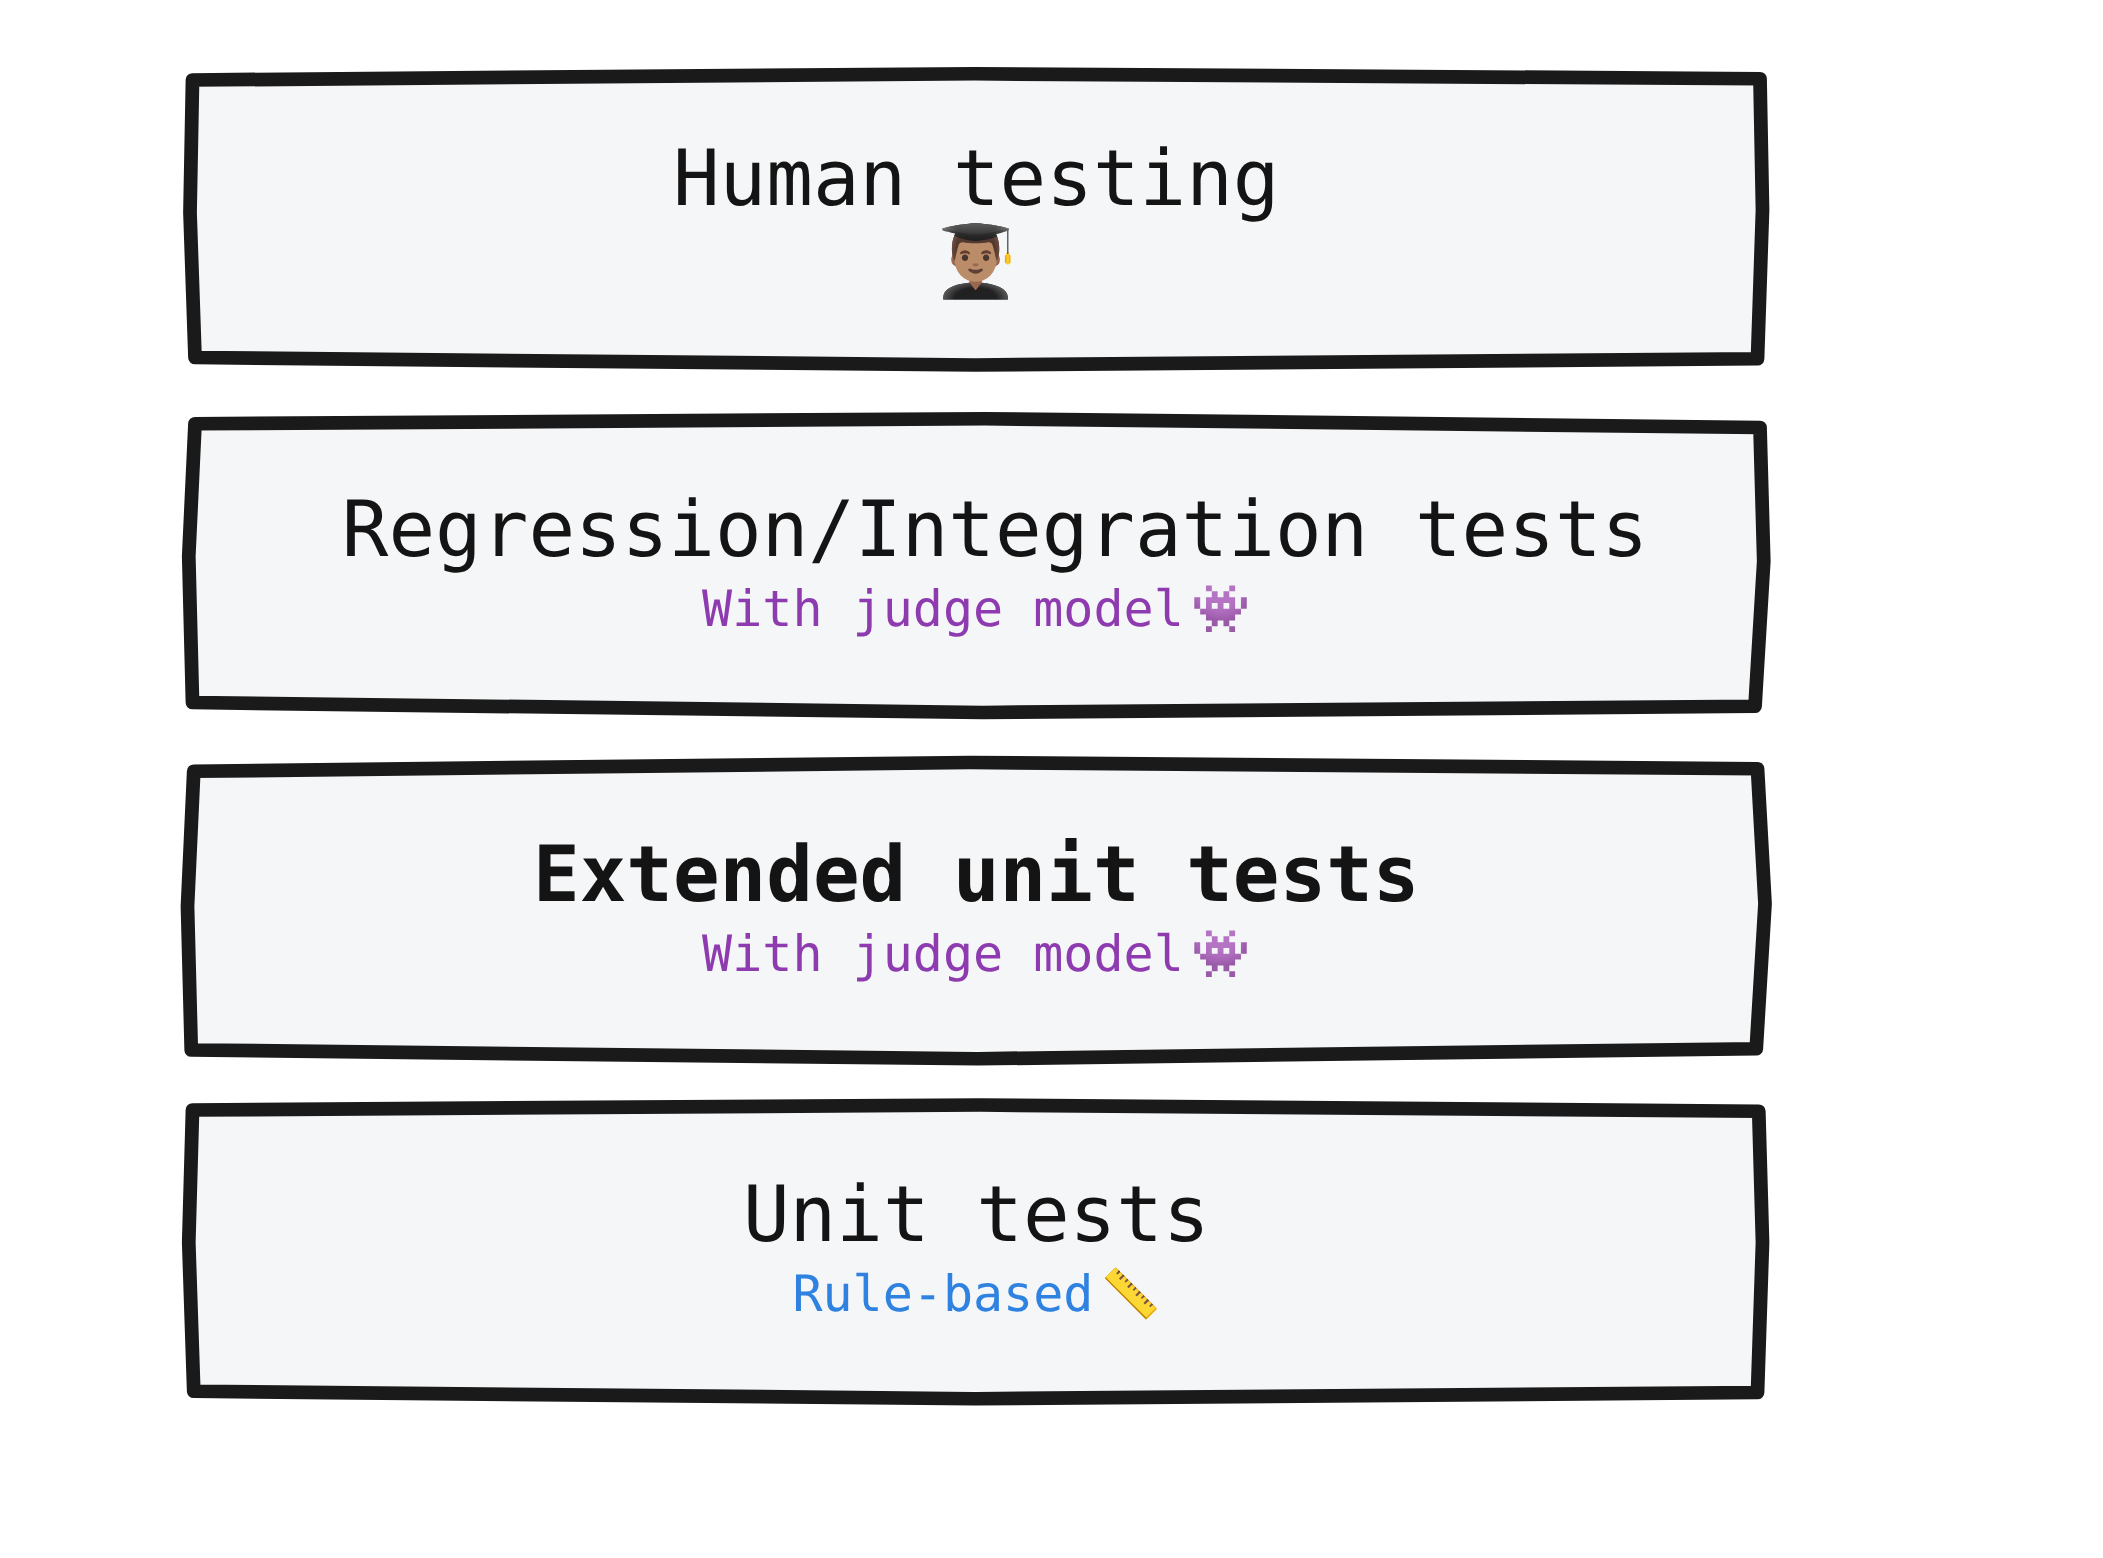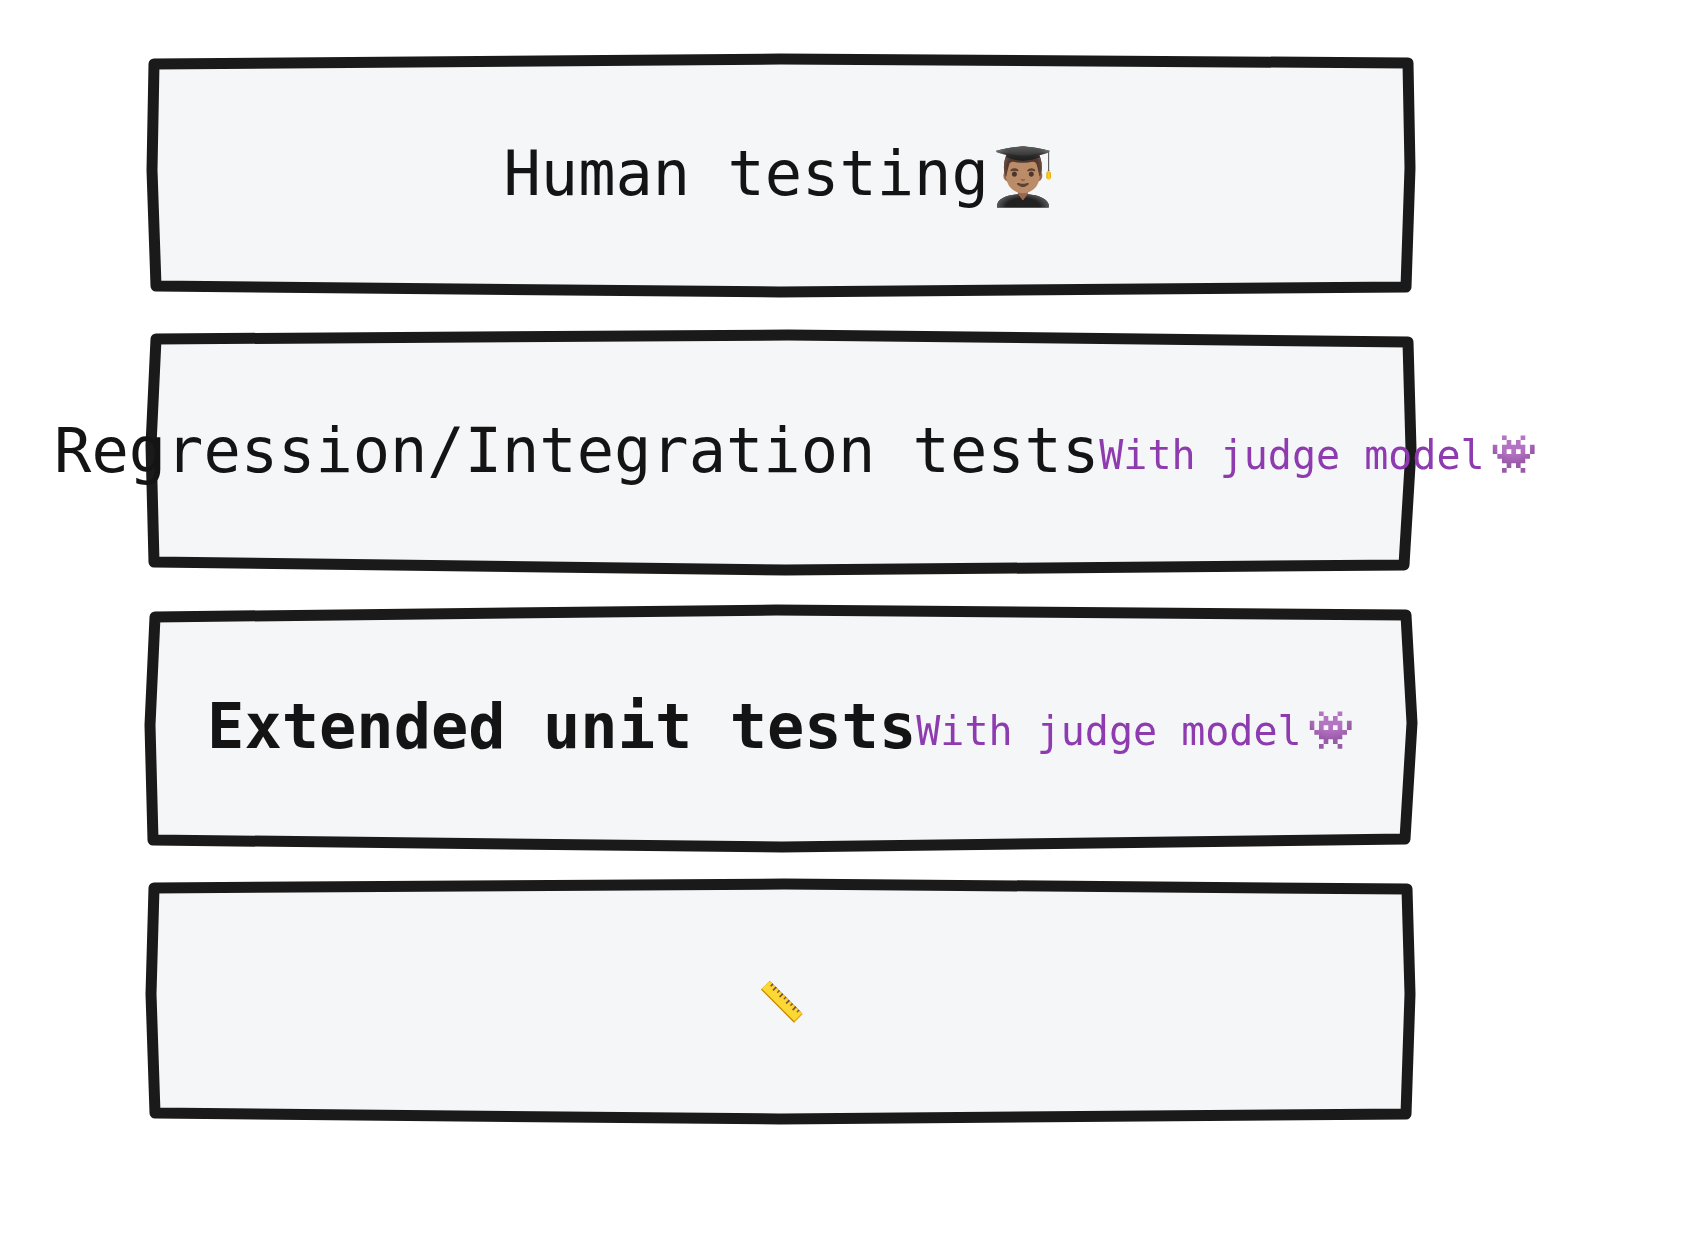--- a/index.html
+++ b/index.html
@@ -60,21 +60,21 @@
     right: 0;
     bottom: 0;
     background: #f4f6f8;
   }
 
   .layer .content {
     position: relative;
     z-index: 2;
     height: 100%;
     display: flex;
-    flex-direction: row;
+    flex-direction: column;
     align-items: center;
     justify-content: center;
     text-align: center;
   }
 
   .title {
     font-size: 60px;
     line-height: 1.05;
     color: #141414;
     letter-spacing: 0px;
@@ -168,20 +168,22 @@
     </div>
 
     <div class="layer" id="layer-3">
       <div class="fill" style="background: rgb(244, 246, 248);"></div>
       <div class="frame">
         <svg viewBox="0 0 1282 252" preserveAspectRatio="none" aria-hidden="true">
           <path d="M14 15 L644 11 L1267 16 L1270 121 L1266 241 L640 246 L15 240 L11 121 Z" fill="none" stroke="#1a1a1a" stroke-width="11" stroke-linejoin="round" stroke-linecap="round"></path>
         </svg>
       </div>
       <div class="content">
+        <div class="title" style="color: rgb(20, 20, 20);">Unit tests</div>
         <div class="subtitle">
+          <span class="subtitle-text" style="color: rgb(47, 130, 224);">Rule-based</span>
           <span class="sub-emoji">📏</span>
         </div>
       </div>
     </div>
 
   </div>
 </div>
 
 </body></html>

